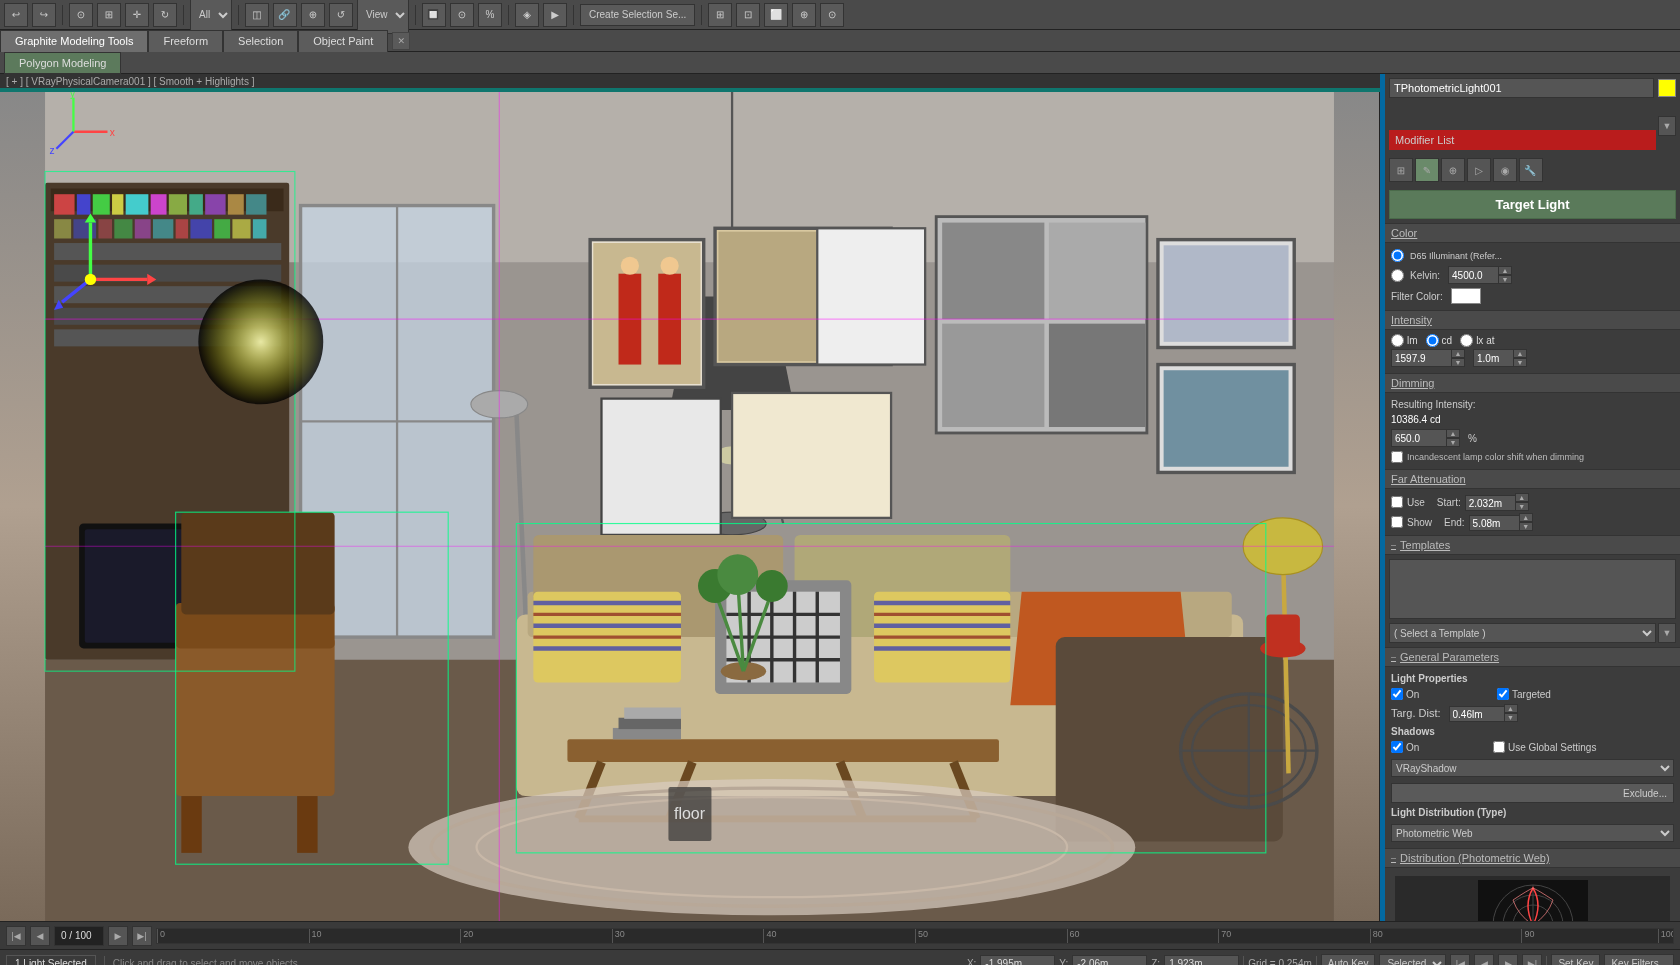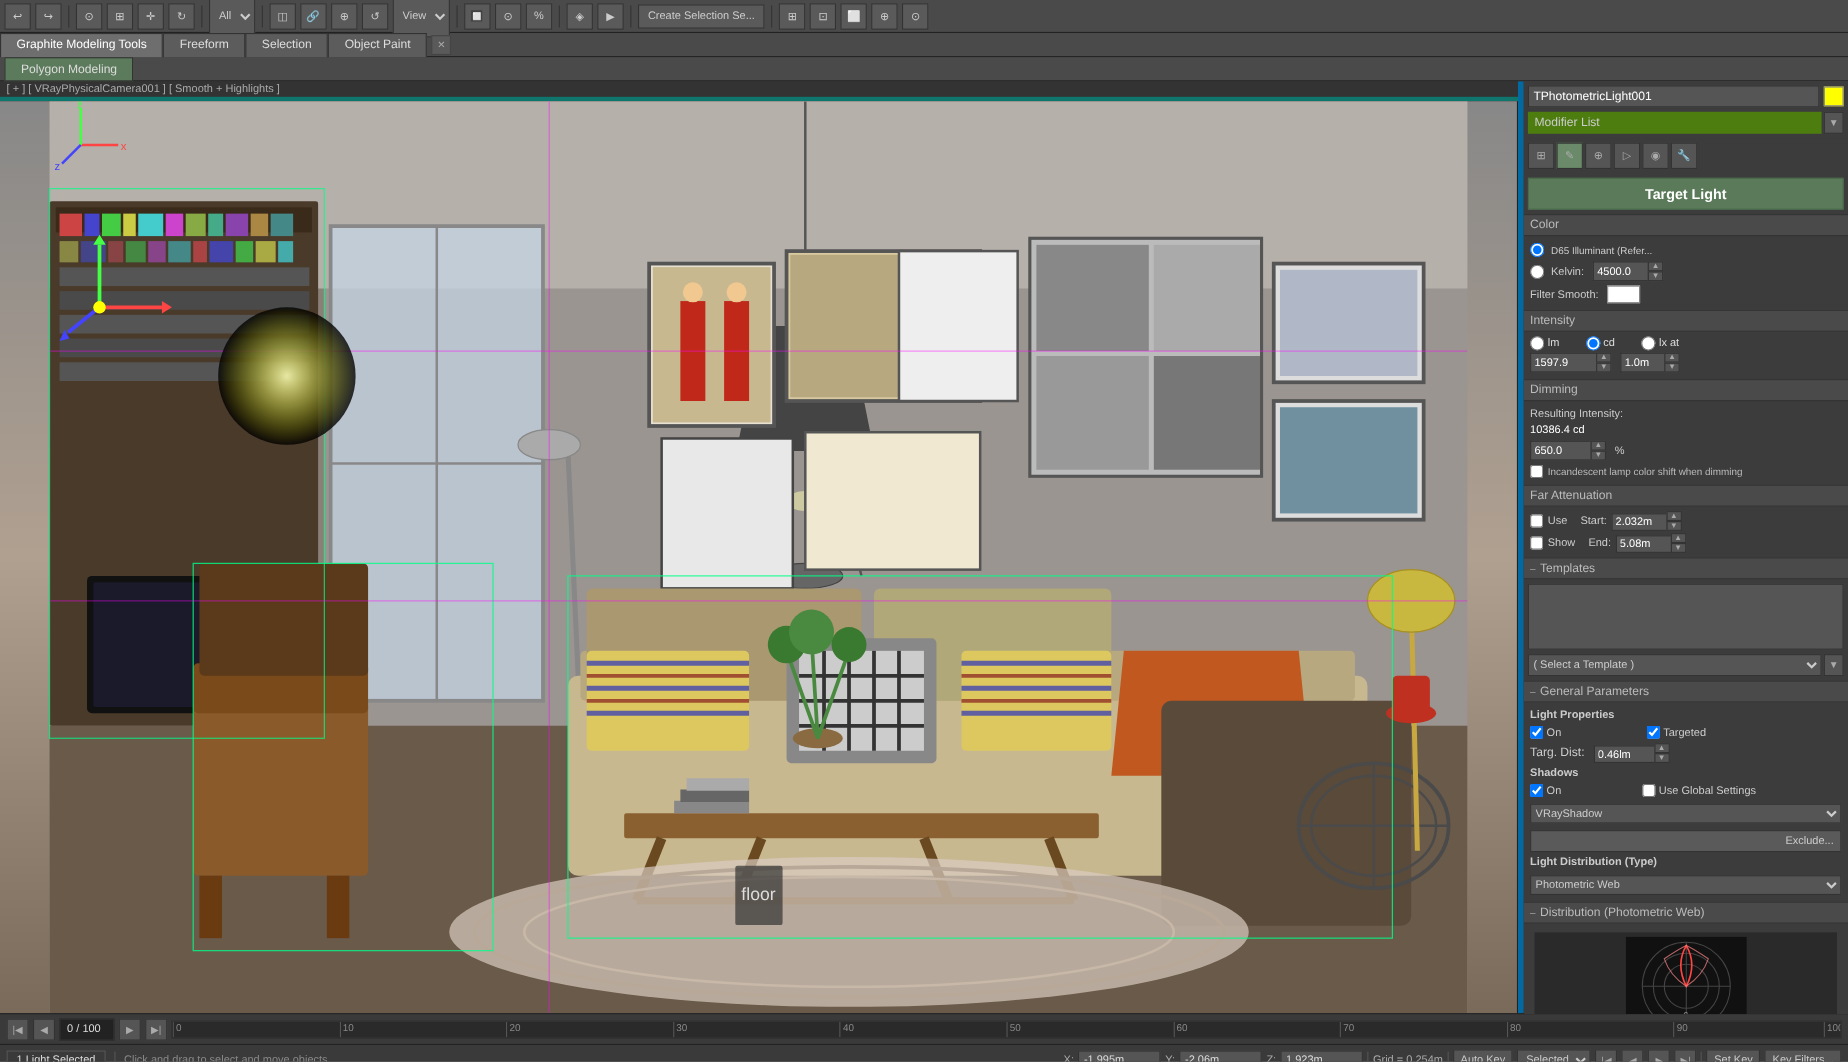--- a/index.html
+++ b/index.html
@@ -84,22 +84,22 @@
       flex: 1; height: 20px; background: #555; border: 1px solid #333;
       color: #fff; font-size: 11px; padding: 0 4px;
     }
     .rp-color-box {
       width: 18px; height: 18px; background: #ffff00; border: 1px solid #888; cursor: pointer;
     }
     .rp-modifier-row {
       display: flex; align-items: center; gap: 2px;
     }
     .rp-modifier-label {
-      flex: 1; background: #4d7c0f; height: 20px; display: flex; align-items: center;
-      padding: 0 6px; font-size: 11px; color: #ccc;
+      flex: 1; background: #b91c1c; height: 20px; display: flex; align-items: center;
+      padding: 0 6px; font-size: 11px; color: #ccc; margin-top: 28px;
     }
     .rp-modifier-arrow {
       width: 18px; height: 20px; background: #555; border: 1px solid #333;
       color: #aaa; display: flex; align-items: center; justify-content: center;
       font-size: 9px; cursor: pointer;
     }
 
     
     .target-light-header {
       background: #5a7a5a; text-align: center; padding: 6px;
@@ -117,21 +117,21 @@
       color: #aaa; font-size: 10px; cursor: pointer; display: flex;
       align-items: center; justify-content: center;
     }
     .icon-btn.active { background: #6a8a6a; }
     .rp-radio { margin-right: 2px; }
 
     
     .section-header {
       background: #4a4a4a; padding: 3px 6px; font-size: 11px; color: #bbb;
       border-top: 1px solid #333; border-bottom: 1px solid #333;
-      display: flex; align-items: center; gap: 4px; cursor: pointer;
+      display: flex; align-items: center; gap: 4px; cursor: pointer; text-decoration: underline;
     }
     .section-header .toggle { color: #aaa; font-size: 9px; }
 
     
     .templates-section {
       background: #3c3c3c; padding: 4px;
     }
     .templates-box {
       width: 100%; height: 60px; background: #555; border: 1px solid #333; margin-bottom: 4px;
     }
@@ -146,21 +146,21 @@
     
     .gen-params { padding: 4px 6px; }
 
     .param-row {
       display: flex; align-items: center; padding: 2px 0; font-size: 11px;
       color: #ccc; gap: 4px;
     }
     .param-row label { min-width: 90px; font-size: 10px; }
     .checkbox-label { display: flex; align-items: center; gap: 3px; font-size: 10px; }
     input[type=checkbox] { width: 12px; height: 12px; }
-    .radio-group { display: flex; gap: 24px; align-items: center; font-size: 10px; }
+    .radio-group { display: flex; gap: 8px; align-items: center; font-size: 10px; }
     .atten-row { display: flex; align-items: center; gap: 4px; font-size: 10px; color: #ccc; }
     .shadow-dropdown {
       width: 100%; height: 18px; background: #555; border: 1px solid #333;
       color: #ccc; font-size: 10px; margin-top: 2px;
     }
     .exclude-btn {
       width: 100%; height: 20px; background: #5a5a5a; border: 1px solid #333;
       color: #ccc; font-size: 10px; cursor: pointer; margin-top: 2px;
       text-align: right; padding-right: 6px;
     }
@@ -580,21 +580,21 @@
         <span style="font-size:10px; color:#ccc; margin-right:4px;">Kelvin:</span>
         <div class="input-spinner">
           <input type="text" style="width: 50px; height: 18px; background: rgb(85, 85, 85); border-top: 1px solid rgb(51, 51, 51); border-bottom: 1px solid rgb(51, 51, 51); border-left: 1px solid rgb(51, 51, 51); border-image: initial; color: rgb(255, 255, 255); font-size: 10px; padding: 0px 3px; border-right: none;" value="4500.0">
           <div class="spin-arrows">
             <div class="spin-up">▲</div>
             <div class="spin-down">▼</div>
           </div>
         </div>
       </div>
       <div class="param-row">
-        <span style="font-size:10px; color:#ccc; margin-right:4px;">Filter Smooth:</span>
+        <span style="font-size:10px; color:#ccc; margin-right:4px;">Filter Color:</span>
         <div class="color-swatch"></div>
       </div>
     </div>
 
     <div class="section-header">
       <span>Intensity</span>
     </div>
     <div style="padding:4px 6px;">
       <div class="radio-group">
         <label class="checkbox-label">

